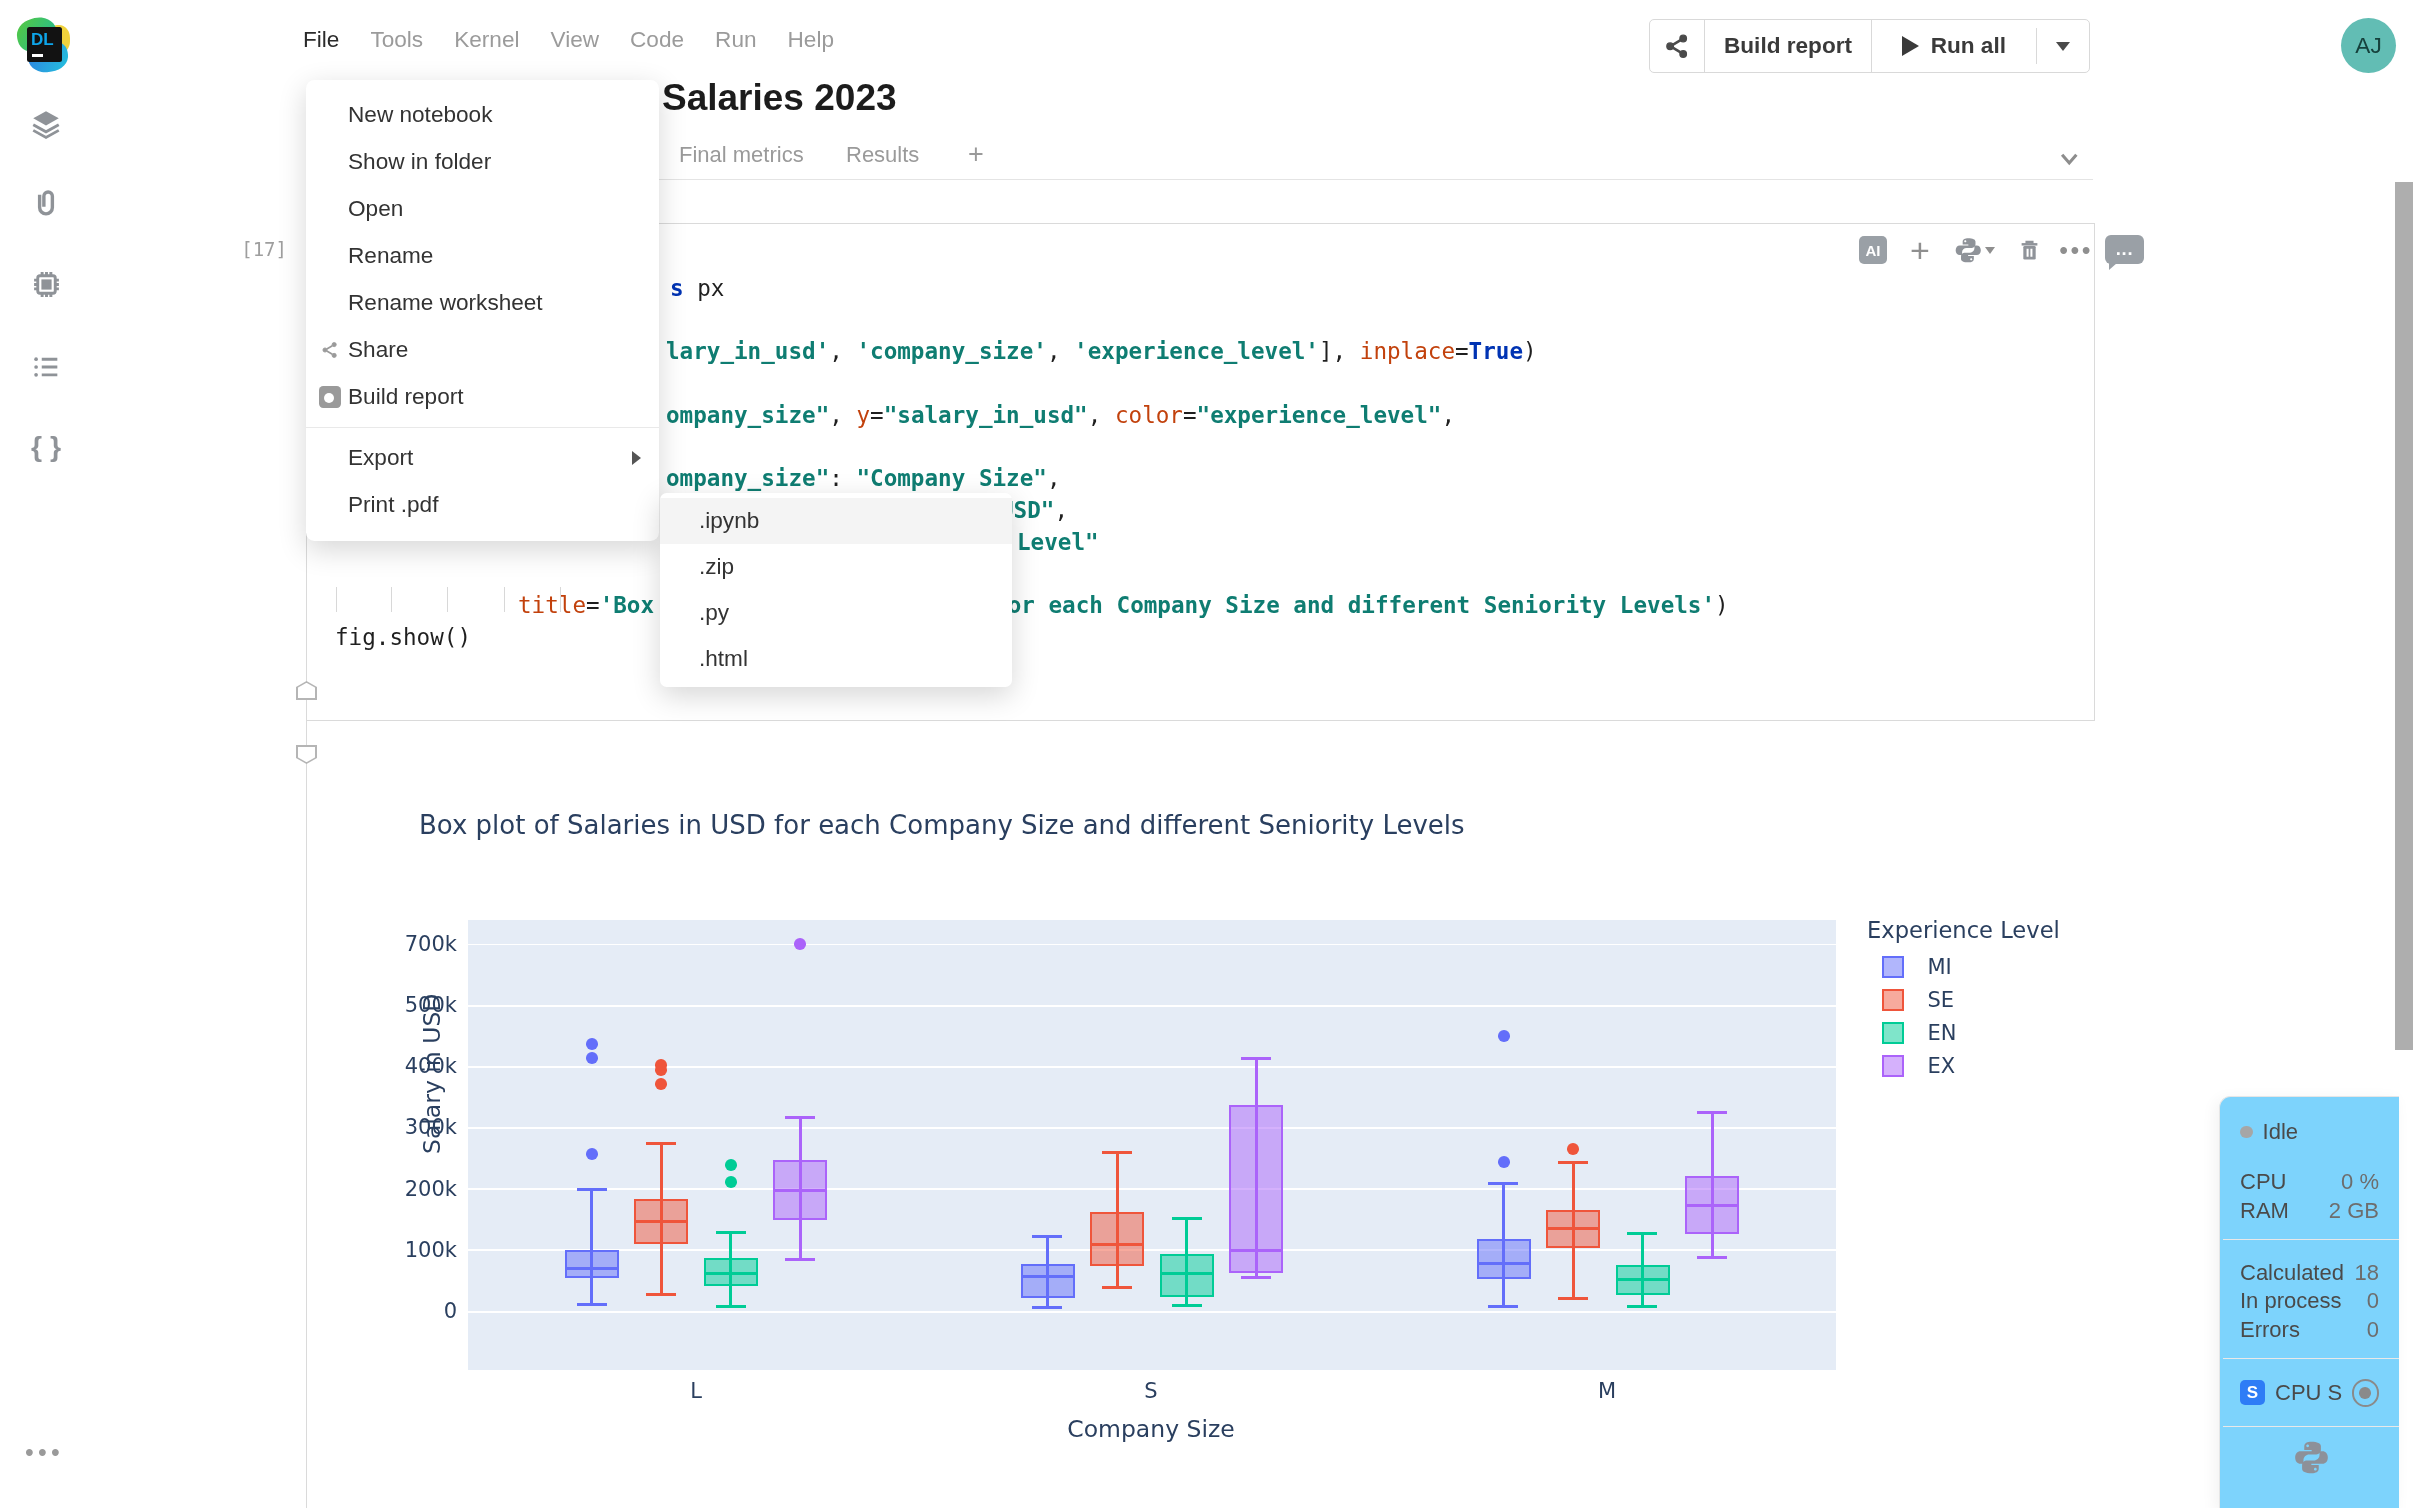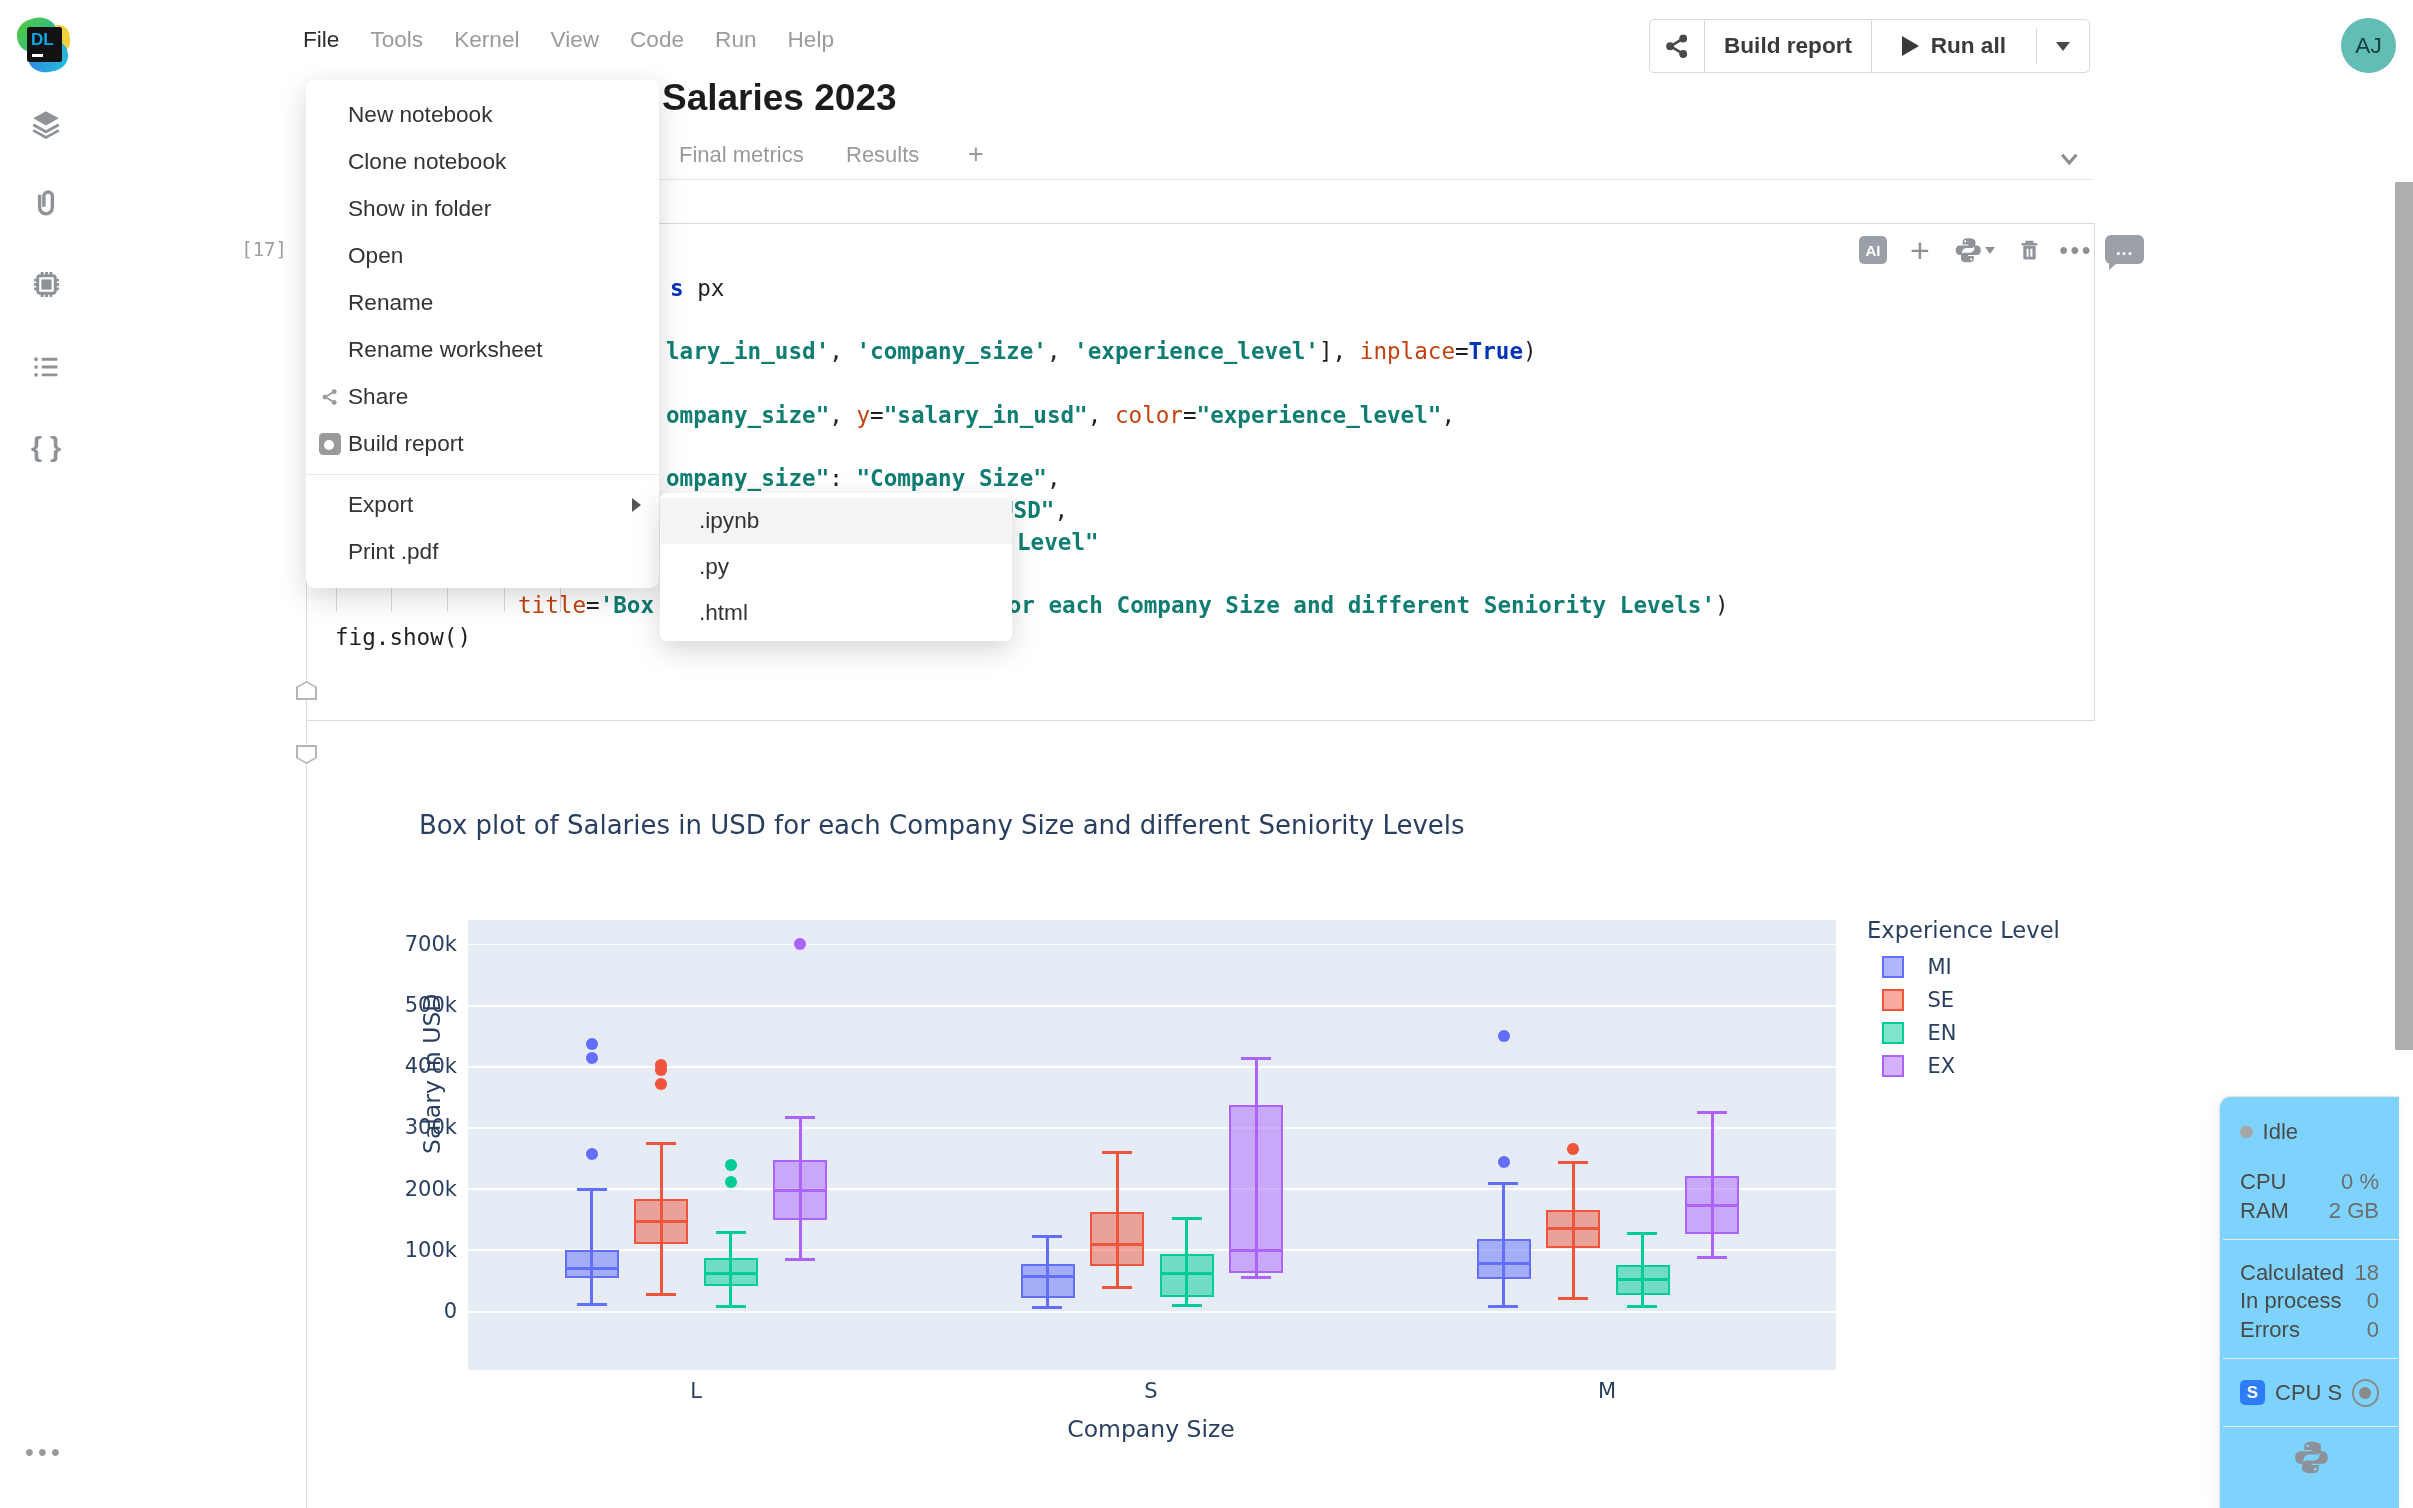--- a/index.html
+++ b/index.html
@@ -249,23 +249,20 @@
       <span class="more-dots">•••</span>
     </div>
 </div>
 <div class="abs comment-bubble">...</div>
 
 <div class="abs dropdown">
   <div class="dd-item">
       <span class="lbl">New notebook</span>
     </div>
   <div class="dd-item">
-      <span class="lbl">Clone notebook</span>
-    </div>
-  <div class="dd-item">
       <span class="lbl">Show in folder</span>
     </div>
   <div class="dd-item">
       <span class="lbl">Open</span>
     </div>
   <div class="dd-item">
       <span class="lbl">Rename</span>
     </div>
   <div class="dd-item">
       <span class="lbl">Rename worksheet</span>
@@ -293,20 +290,21 @@
     <span class="lbl">Export</span>
     <span class="dd-arrow"></span>
   </div>
   <div class="dd-item">
       <span class="lbl">Print .pdf</span>
     </div>
 </div>
 
 <div class="abs submenu">
   <div class="sm-item hl">.ipynb</div>
+  <div class="sm-item">.zip</div>
   <div class="sm-item">.py</div>
   <div class="sm-item">.html</div>
 </div>
 
 <div class="abs chart-title">Box plot of Salaries in USD for each Company Size and different Seniority Levels</div>
 <div class="abs plot-area" id="plot-area" style="background: rgb(229, 236, 246);">
     <div class="gridline" style="top: 391px;"></div>
     <div class="gridline" style="top: 329px;"></div>
     <div class="gridline" style="top: 268px;"></div>
     <div class="gridline" style="top: 207px;"></div>

